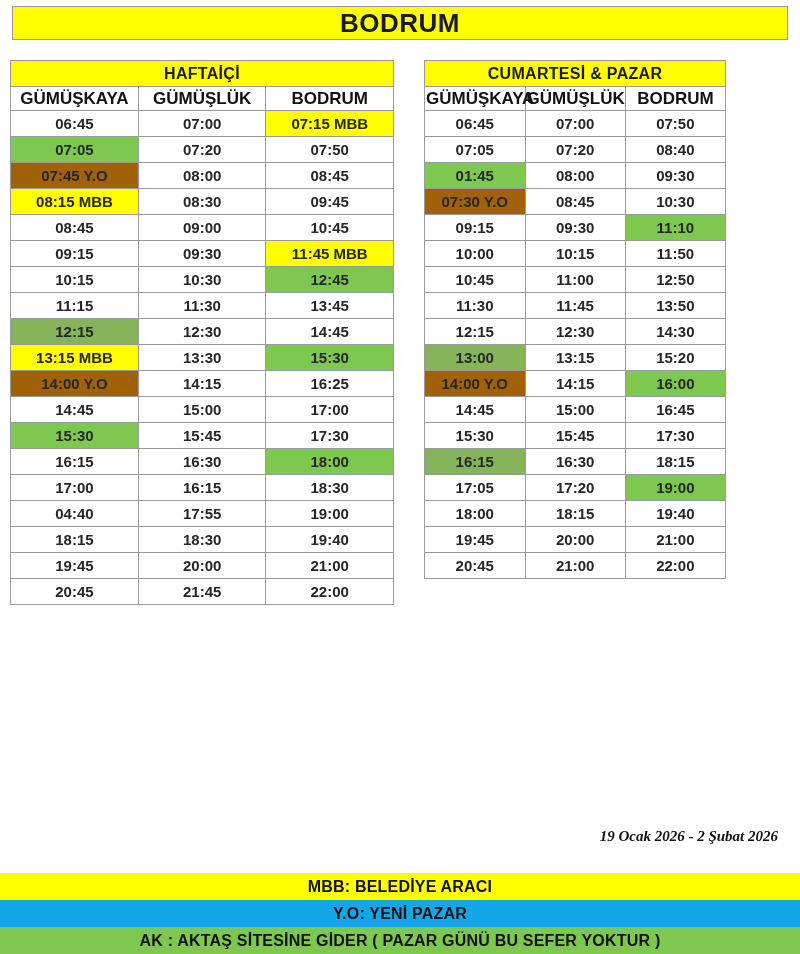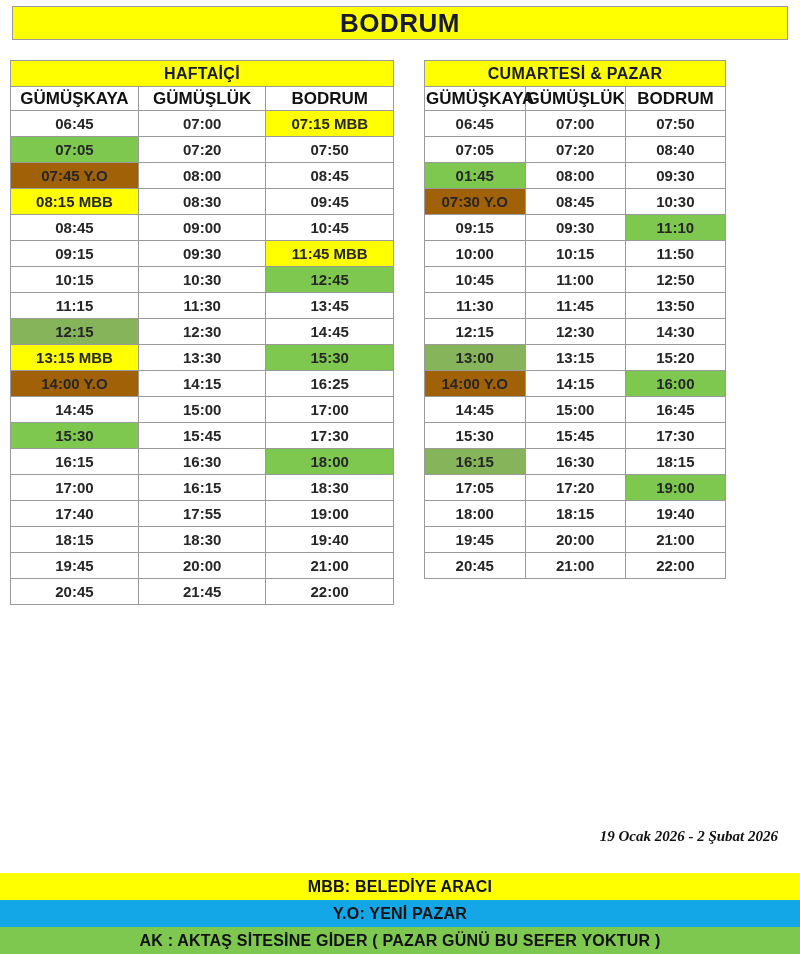--- a/index.html
+++ b/index.html
@@ -227,21 +227,21 @@
             <td>16:15</td>
             <td>16:30</td>
             <td class="hl-green">18:00</td>
           </tr>
           <tr>
             <td>17:00</td>
             <td>16:15</td>
             <td>18:30</td>
           </tr>
           <tr>
-            <td>17:40</td>
+            <td>04:40</td>
             <td>17:55</td>
             <td>19:00</td>
           </tr>
           <tr>
             <td>18:15</td>
             <td>18:30</td>
             <td>19:40</td>
           </tr>
           <tr>
             <td>19:45</td>

